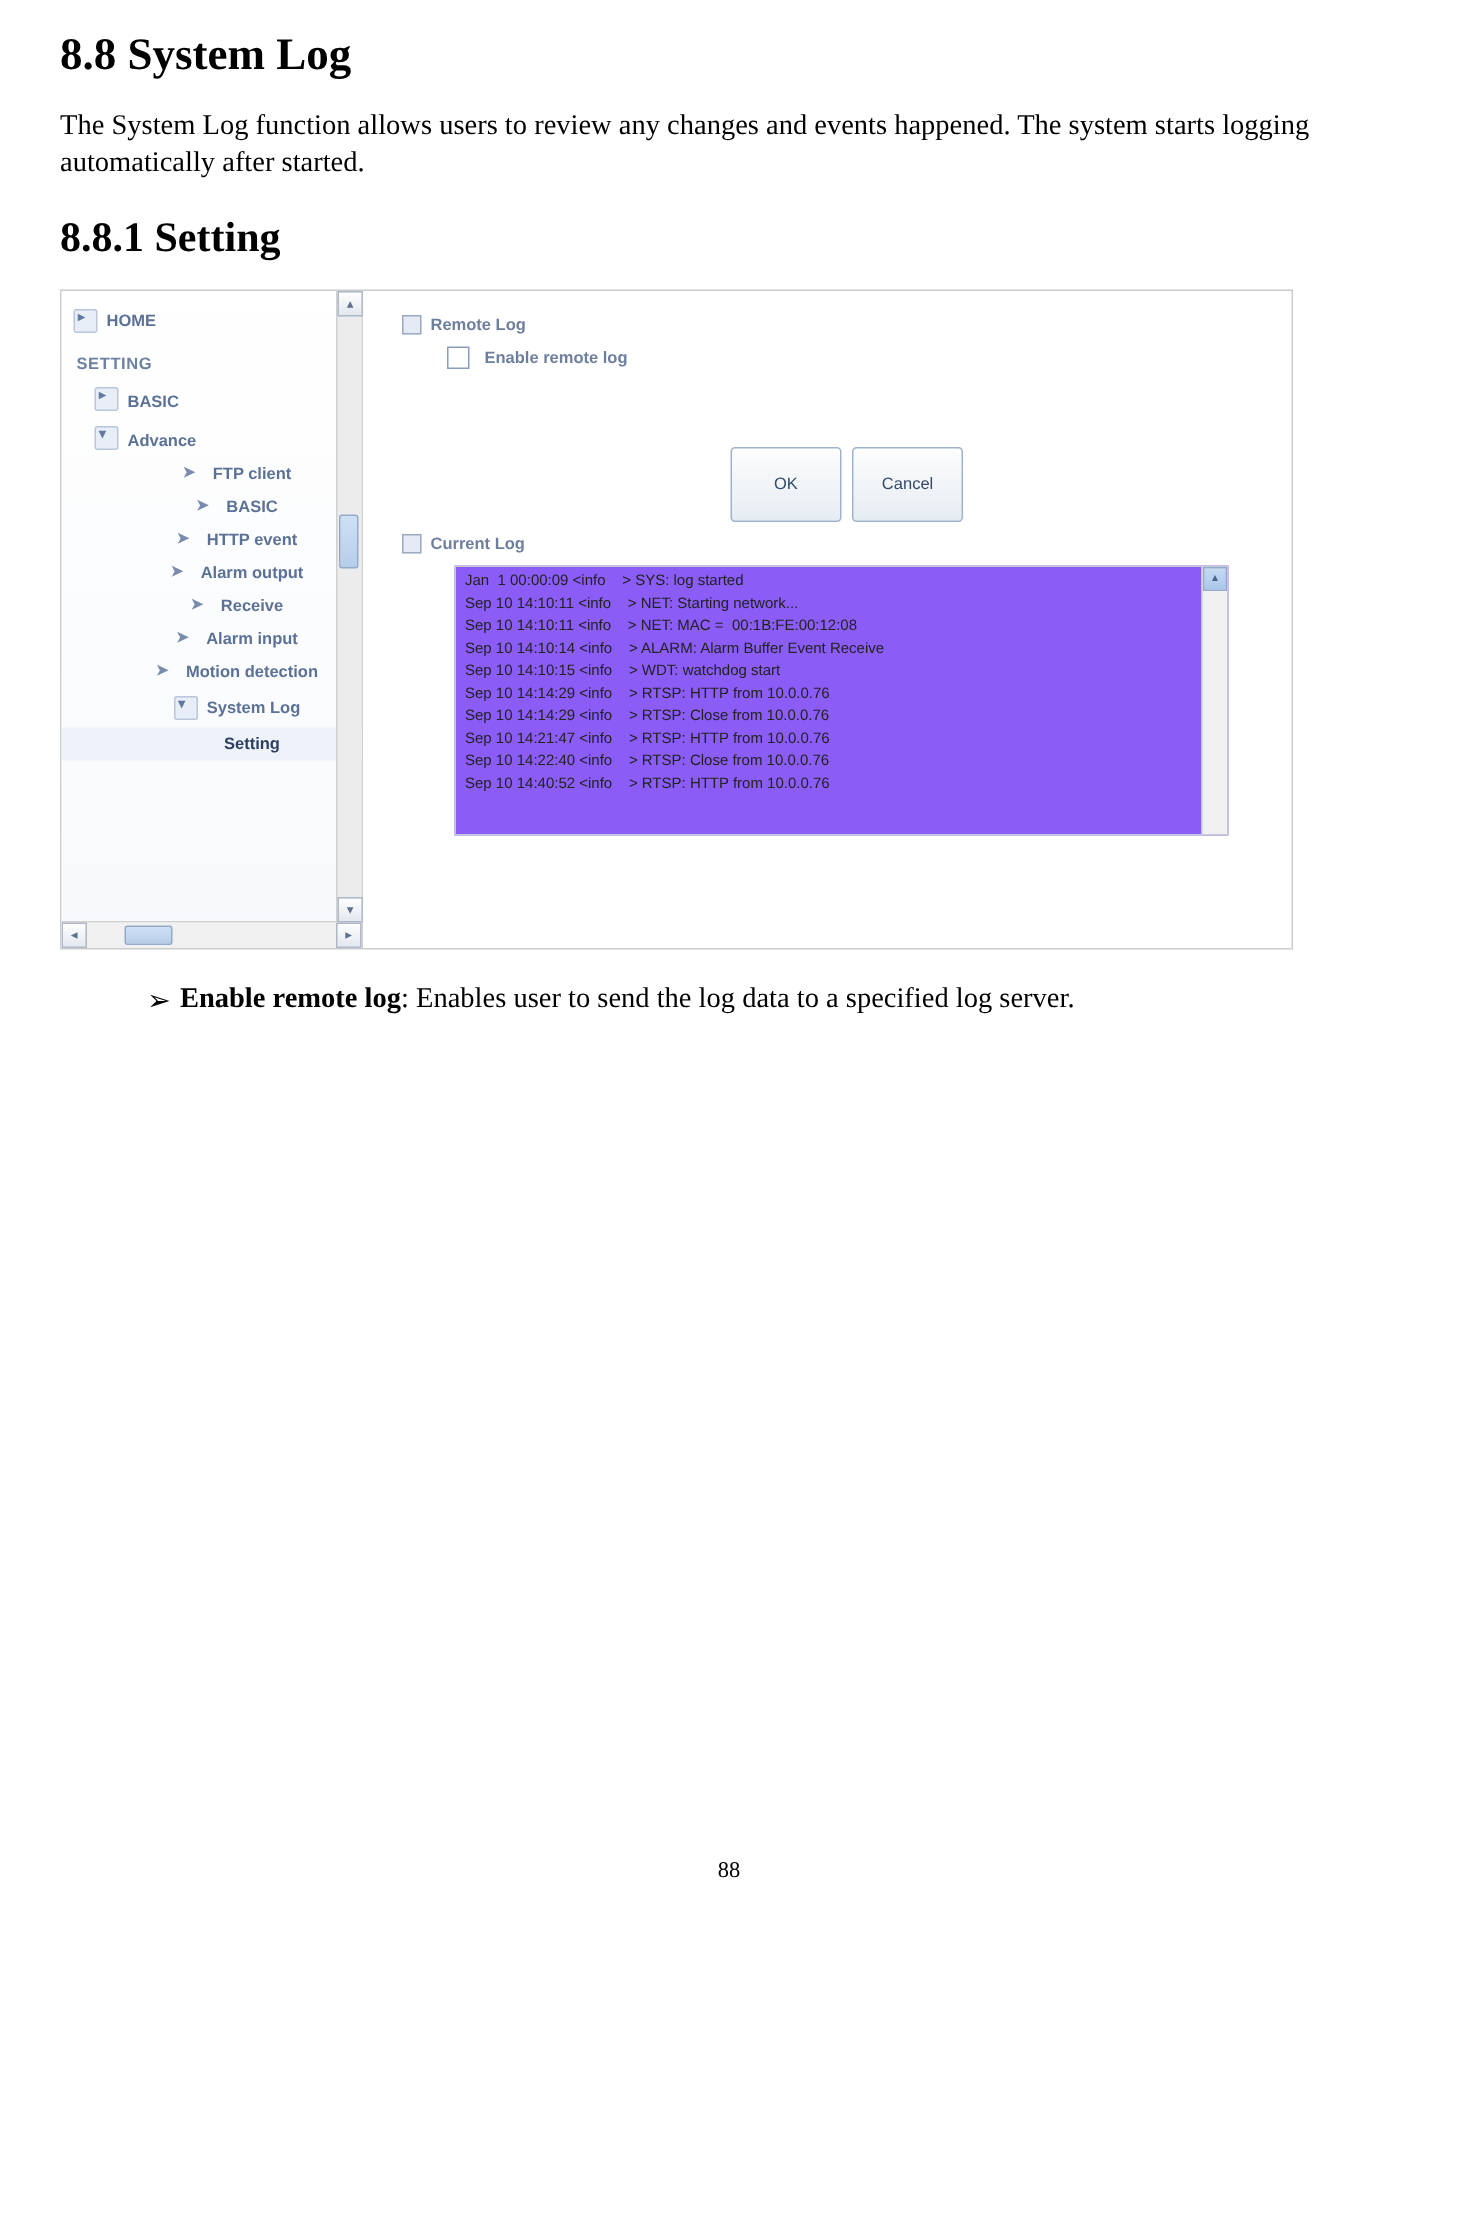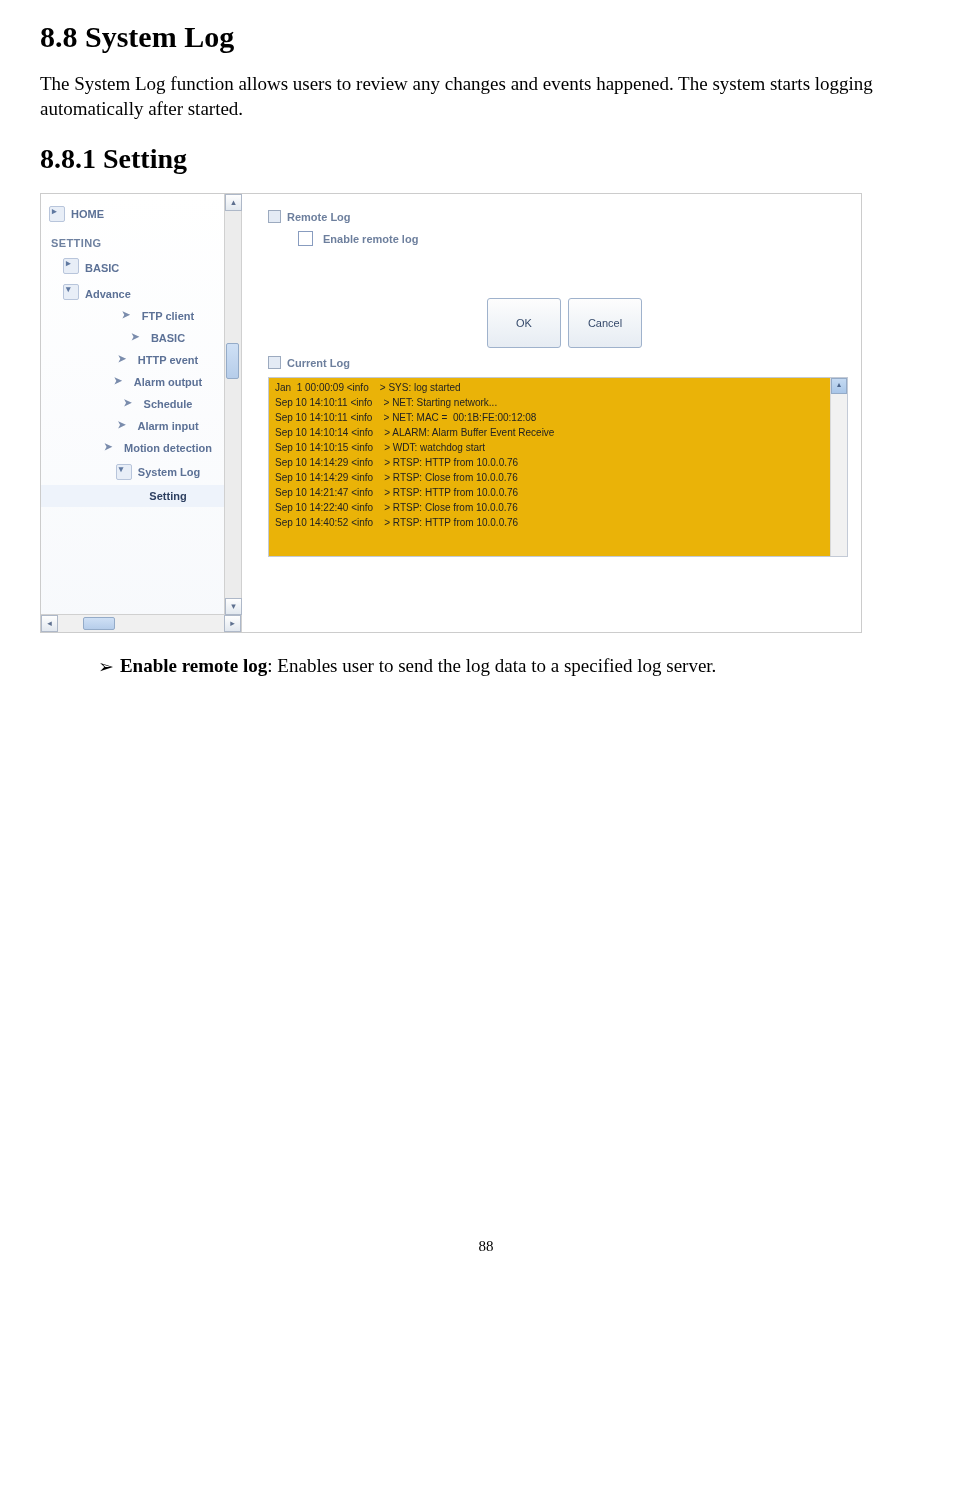--- a/index.html
+++ b/index.html
@@ -228,30 +228,31 @@
       border-radius: 3px;
       font-size: 11px;
       color: #364a6b;
       margin: 0 2px;
       cursor: pointer;
       text-align: center;
     }
     .log-box {
       margin-top: 8px;
       border: 1px solid #c3cad6;
-      background: #eab308;
+      background: #8b5cf6;
       font-family: Verdana, Geneva, sans-serif;
       font-size: 10px;
       color: #222;
       line-height: 1.5;
       padding: 2px 6px;
-      width: 580px;
+      width: 516px;
       height: 180px;
       box-sizing: border-box;
       position: relative;
+      margin-left: 35px;
     }
     .log-box .vsb {
       position: absolute;
       right: 0;
       top: 0;
       bottom: 0;
       width: 16px;
       background: #f1f1f1;
       border-left: 1px solid #d8d8d8;
     }
@@ -315,21 +316,21 @@
       <div class="side-sub">
         <span class="arrow-icon"></span>
         <span>HTTP event</span>
       </div>
       <div class="side-sub">
         <span class="arrow-icon"></span>
         <span>Alarm output</span>
       </div>
       <div class="side-sub">
         <span class="arrow-icon"></span>
-        <span>Schedule</span>
+        <span>Receive</span>
       </div>
       <div class="side-sub">
         <span class="arrow-icon"></span>
         <span>Alarm input</span>
       </div>
       <div class="side-sub">
         <span class="arrow-icon"></span>
         <span>Motion detection</span>
       </div>
       <div class="side-sub">

